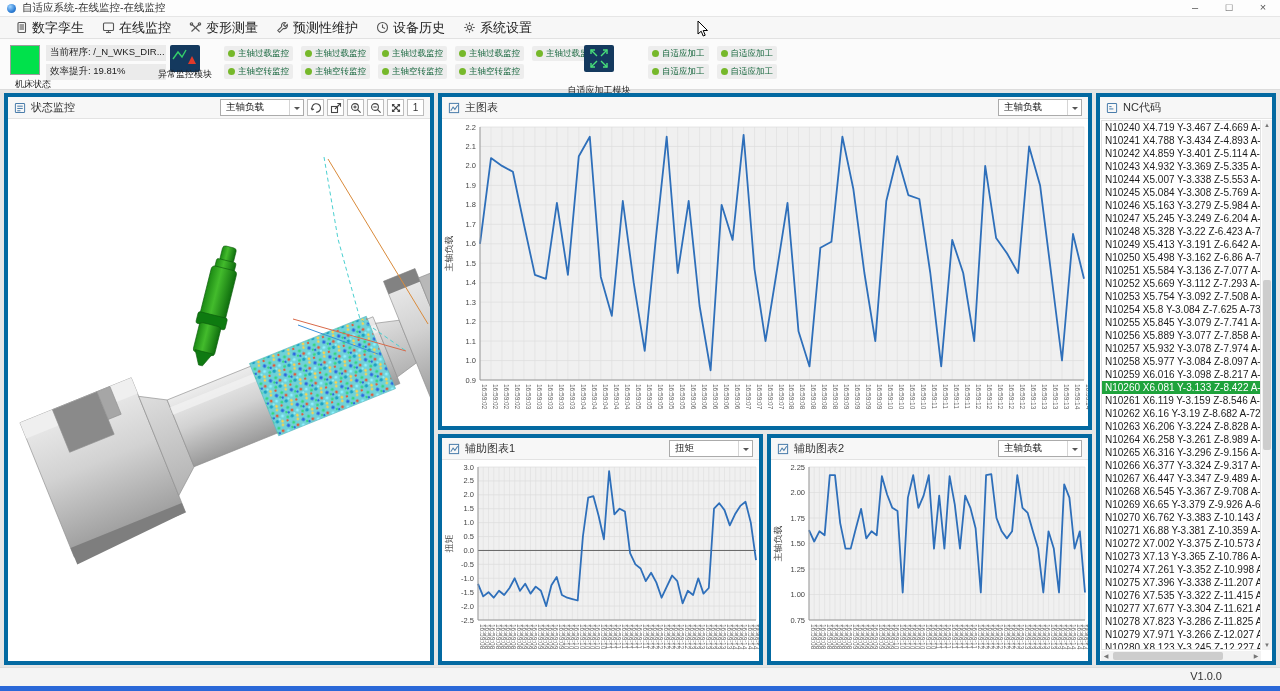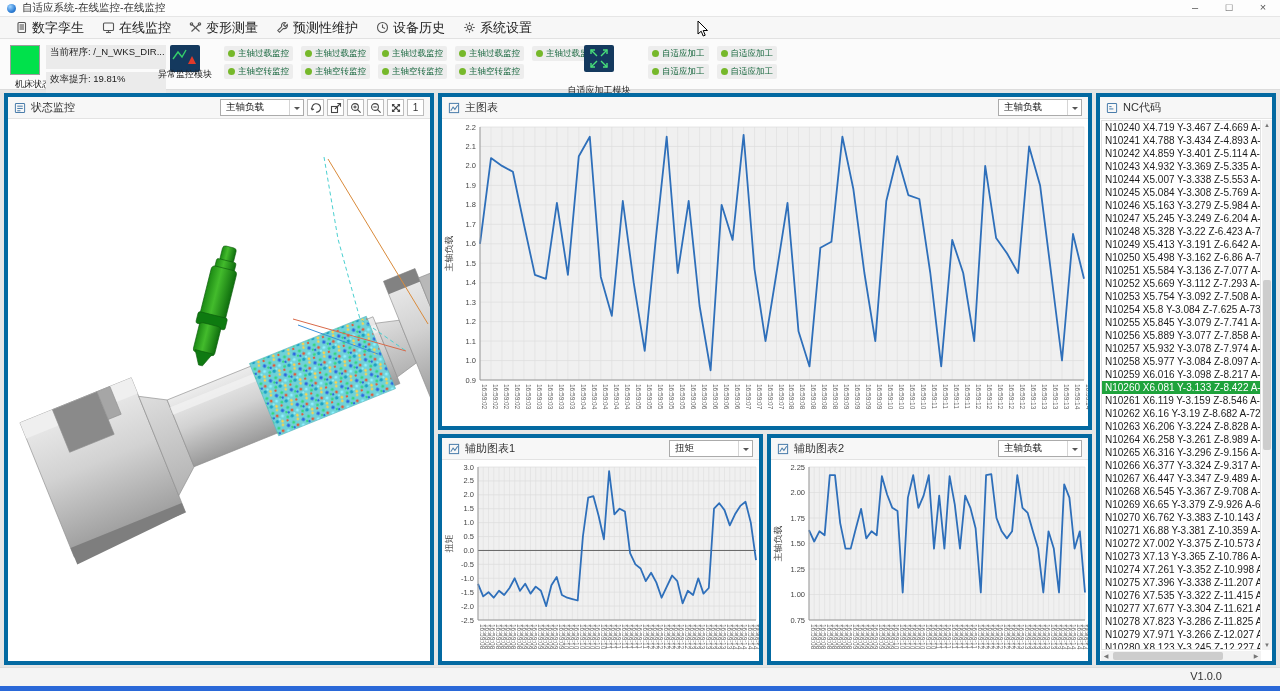--- a/index.html
+++ b/index.html
@@ -21,21 +21,21 @@
     background:#f7f7f7; border-bottom:1px solid #e2e2e2; display:flex; align-items:center; padding-left:6px; }
   .menu-item { display:flex; align-items:center; gap:4px; padding:0 9px; height:22px; font-size:13px; color:#222; }
   .menu-item svg { stroke:#555; fill:none; stroke-width:1.1; }
 
   
   .toolbar { position:absolute; left:0; top:39px; width:1280px; height:51px;
     background:#fbfbfb; border-bottom:1px solid #dcdcdc; }
   .mstate { position:absolute; left:10px; top:6px; width:30px; height:30px; border:1px solid #9c9c9c; }
   .mstate-label { position:absolute; left:0; top:39px; width:50px; text-align:center; font-size:9px; color:#222;margin-left:8px; }
   .infobox { position:absolute; left:46px; top:6px; width:120px; }
-  .inforow { background:#ebebeb; font-size:9.5px; color:#222; height:24px; line-height:14px;
+  .inforow { background:#ebebeb; font-size:9.5px; color:#222; height:16px; line-height:14px;
     padding-left:4px; margin-bottom:3px; white-space:nowrap; overflow:hidden; }
   .module { position:absolute; width:30px; height:27px; background:#14395e; border-radius:2px; }
   .module-label { position:absolute; font-size:9px; color:#222; text-align:center; white-space:nowrap; }
   .btnrow { position:absolute; display:flex; gap:8px;text-align:right; }
   .gbtn { display:inline-flex; align-items:center; gap:3px; background:#ededed; border-radius:2px;
     height:15px; padding:0 4px; font-size:8.5px; color:#17663d; white-space:nowrap; cursor:default; }
   .gbtn .dot { width:7px; height:7px; border-radius:50%; background:#76b82a; flex:0 0 auto; }
 
   
   .panel { position:absolute; background:#fff; border:4px solid #0369a1; }

